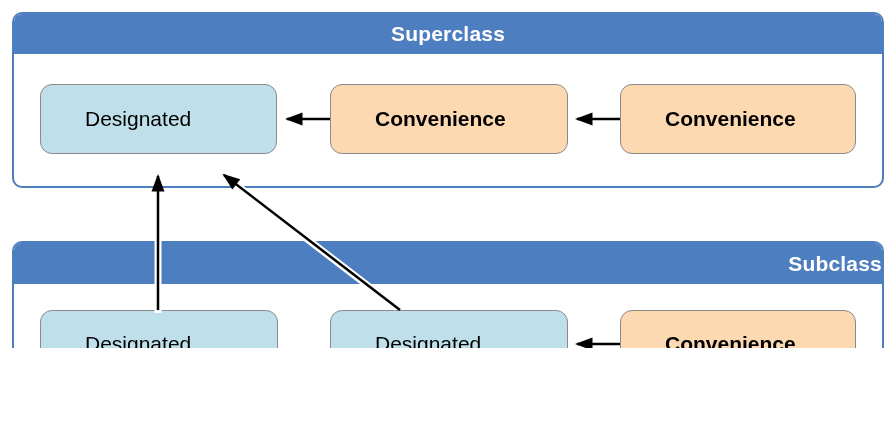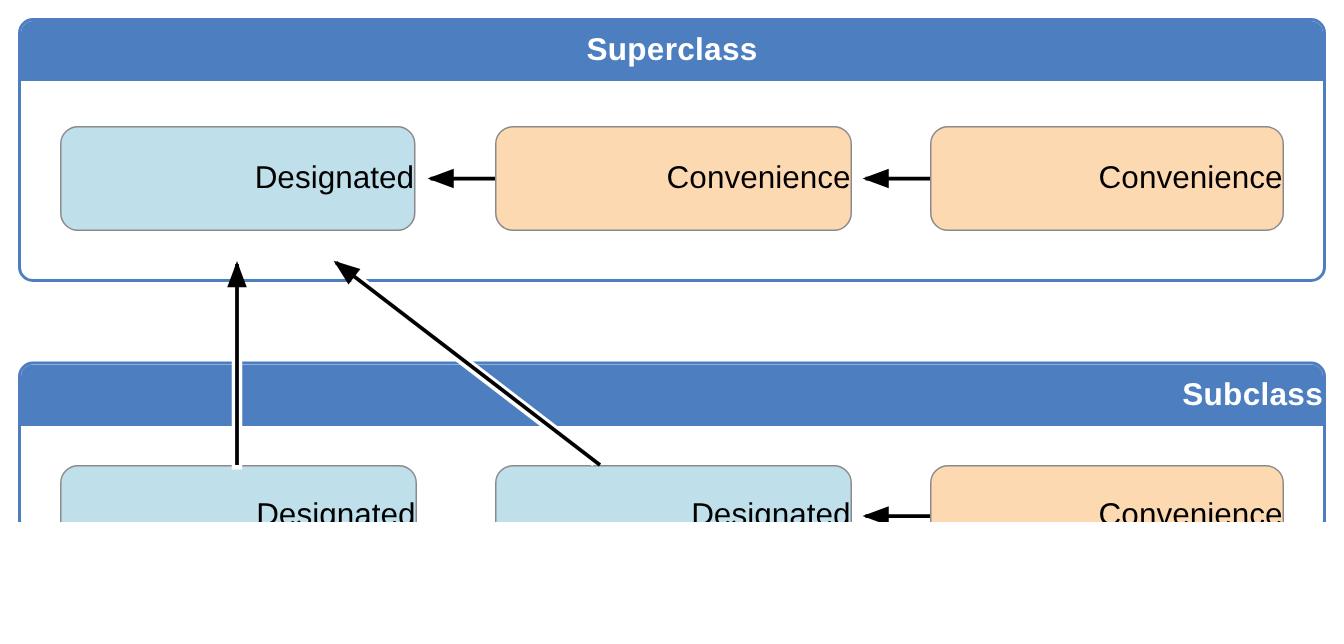--- a/index.html
+++ b/index.html
@@ -40,26 +40,27 @@
   .subclass { left: 12px; top: 241px; width: 872px; height: 171px; }
   .subclass .group-header { height: 41px; justify-content: flex-end; }
 
   .box {
     position: absolute;
     box-sizing: border-box;
     border: 1.5px solid var(--box-border, #8a8a8a);
     border-radius: 12px;
     display: flex;
     align-items: center;
-    justify-content: flex-end;
+    justify-content: flex-start;
     font-size: 21px;
     color: var(--box-text, #000000);
+    padding-left: 44px;
   }
   .designated { background: var(--designated-fill, #bfe0ea); }
-  .convenience { background: var(--convenience-fill, #fcd9b0); }
+  .convenience { background: var(--convenience-fill, #fcd9b0); font-weight: bold; }
 
   .box-sc-designated   { left: 40px;  top: 84px;  width: 237px; height: 70px; }
   .box-sc-convenience1 { left: 330px; top: 84px;  width: 238px; height: 70px; }
   .box-sc-convenience2 { left: 620px; top: 84px;  width: 236px; height: 70px; }
   .box-sub-designated1 { left: 40px;  top: 310px; width: 238px; height: 68px; }
   .box-sub-designated2 { left: 330px; top: 310px; width: 238px; height: 68px; }
   .box-sub-convenience { left: 620px; top: 310px; width: 236px; height: 68px; }
 
   .arrow-layer {
     position: absolute;

